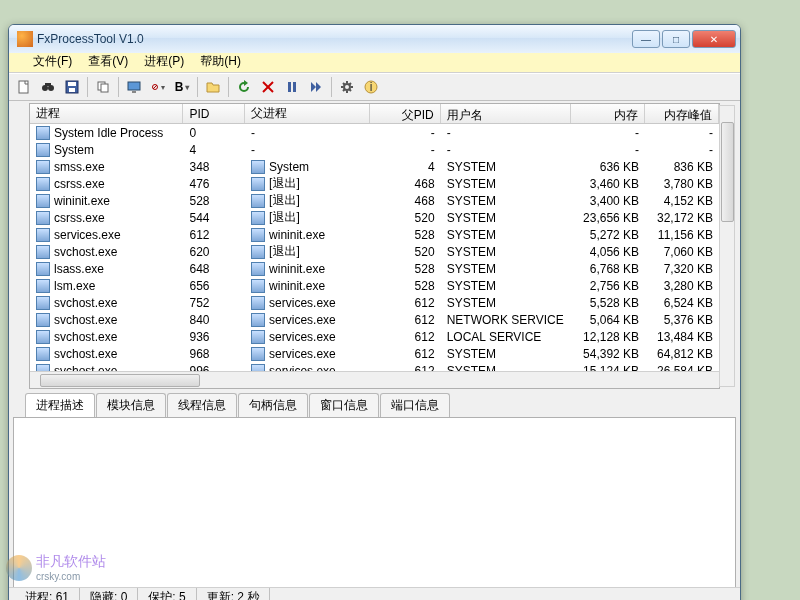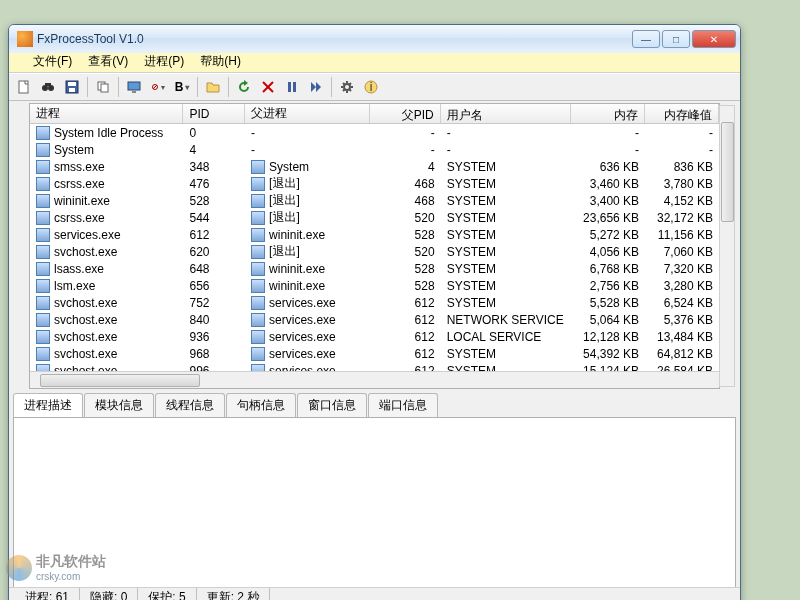--- a/index.html
+++ b/index.html
@@ -31,29 +31,29 @@
 .c2{width:140px;display:flex;align-items:center;gap:4px}
 .c3{width:78px;text-align:right}
 .c4{width:146px}
 .c5{width:82px;text-align:right}
 .c6{width:82px;text-align:right}
 .proc-icon{width:14px;height:14px;flex-shrink:0;background:linear-gradient(#c8e0ff,#80a8d8);border:1px solid #5080b0}
 .hscroll{height:17px;background:#f0f0f0;border-top:1px solid #d0d0d0;position:relative}
 .hscroll .thumb{position:absolute;left:10px;top:2px;width:160px;height:13px;background:linear-gradient(#f0f0f0,#d8d8d8);border:1px solid #b0b0b0;border-radius:2px}
 .vscroll{position:absolute;right:5px;top:80px;width:16px;height:282px;background:#f0f0f0;border:1px solid #d0d0d0}
 .vscroll .thumb{position:absolute;top:16px;left:1px;width:13px;height:100px;background:linear-gradient(90deg,#f0f0f0,#d8d8d8);border:1px solid #b0b0b0;border-radius:2px}
-.tabs{display:flex;margin:4px 4px 0 4px;gap:1px}
+.tabs{display:flex;margin:4px 4px 0 16px;gap:1px}
 .tab{padding:3px 10px;background:#f4f4f4;border:1px solid #b8b8b8;border-bottom:none;border-radius:3px 3px 0 0;cursor:default}
 .tab.active{background:#fff;position:relative;z-index:2}
 .detail-area{height:176px;border:1px solid #b0b0b0;margin:0 4px 4px 4px;background:#fff}
 .statusbar{height:20px;background:#f0f0f0;border-top:1px solid #d0d0d0;display:flex;align-items:center;padding:0 6px;position:absolute;bottom:0;left:0;right:0}
 .status-seg{padding:0 10px;border-right:1px solid #c0c0c0;height:100%;display:flex;align-items:center}
 .watermark{position:absolute;left:6px;bottom:18px;opacity:.55;display:flex;align-items:center;gap:4px;pointer-events:none}
 .watermark .logo{width:26px;height:26px;border-radius:50%;background:conic-gradient(#f7a733,#3388cc,#f7a733)}
-.watermark .txt{font-size:14px;color:#404040;font-weight:bold}
+.watermark .txt{font-size:14px;color:#6d28d9;font-weight:normal}
 .watermark .url{font-size:10px;color:#1a3a5a;display:block}
 </style>
 </head>
 <body>
 
 <div class="window">
   <div class="titlebar">
     <div class="app-icon"></div>
     <div class="title">FxProcessTool V1.0</div>
     <div class="win-btns">

